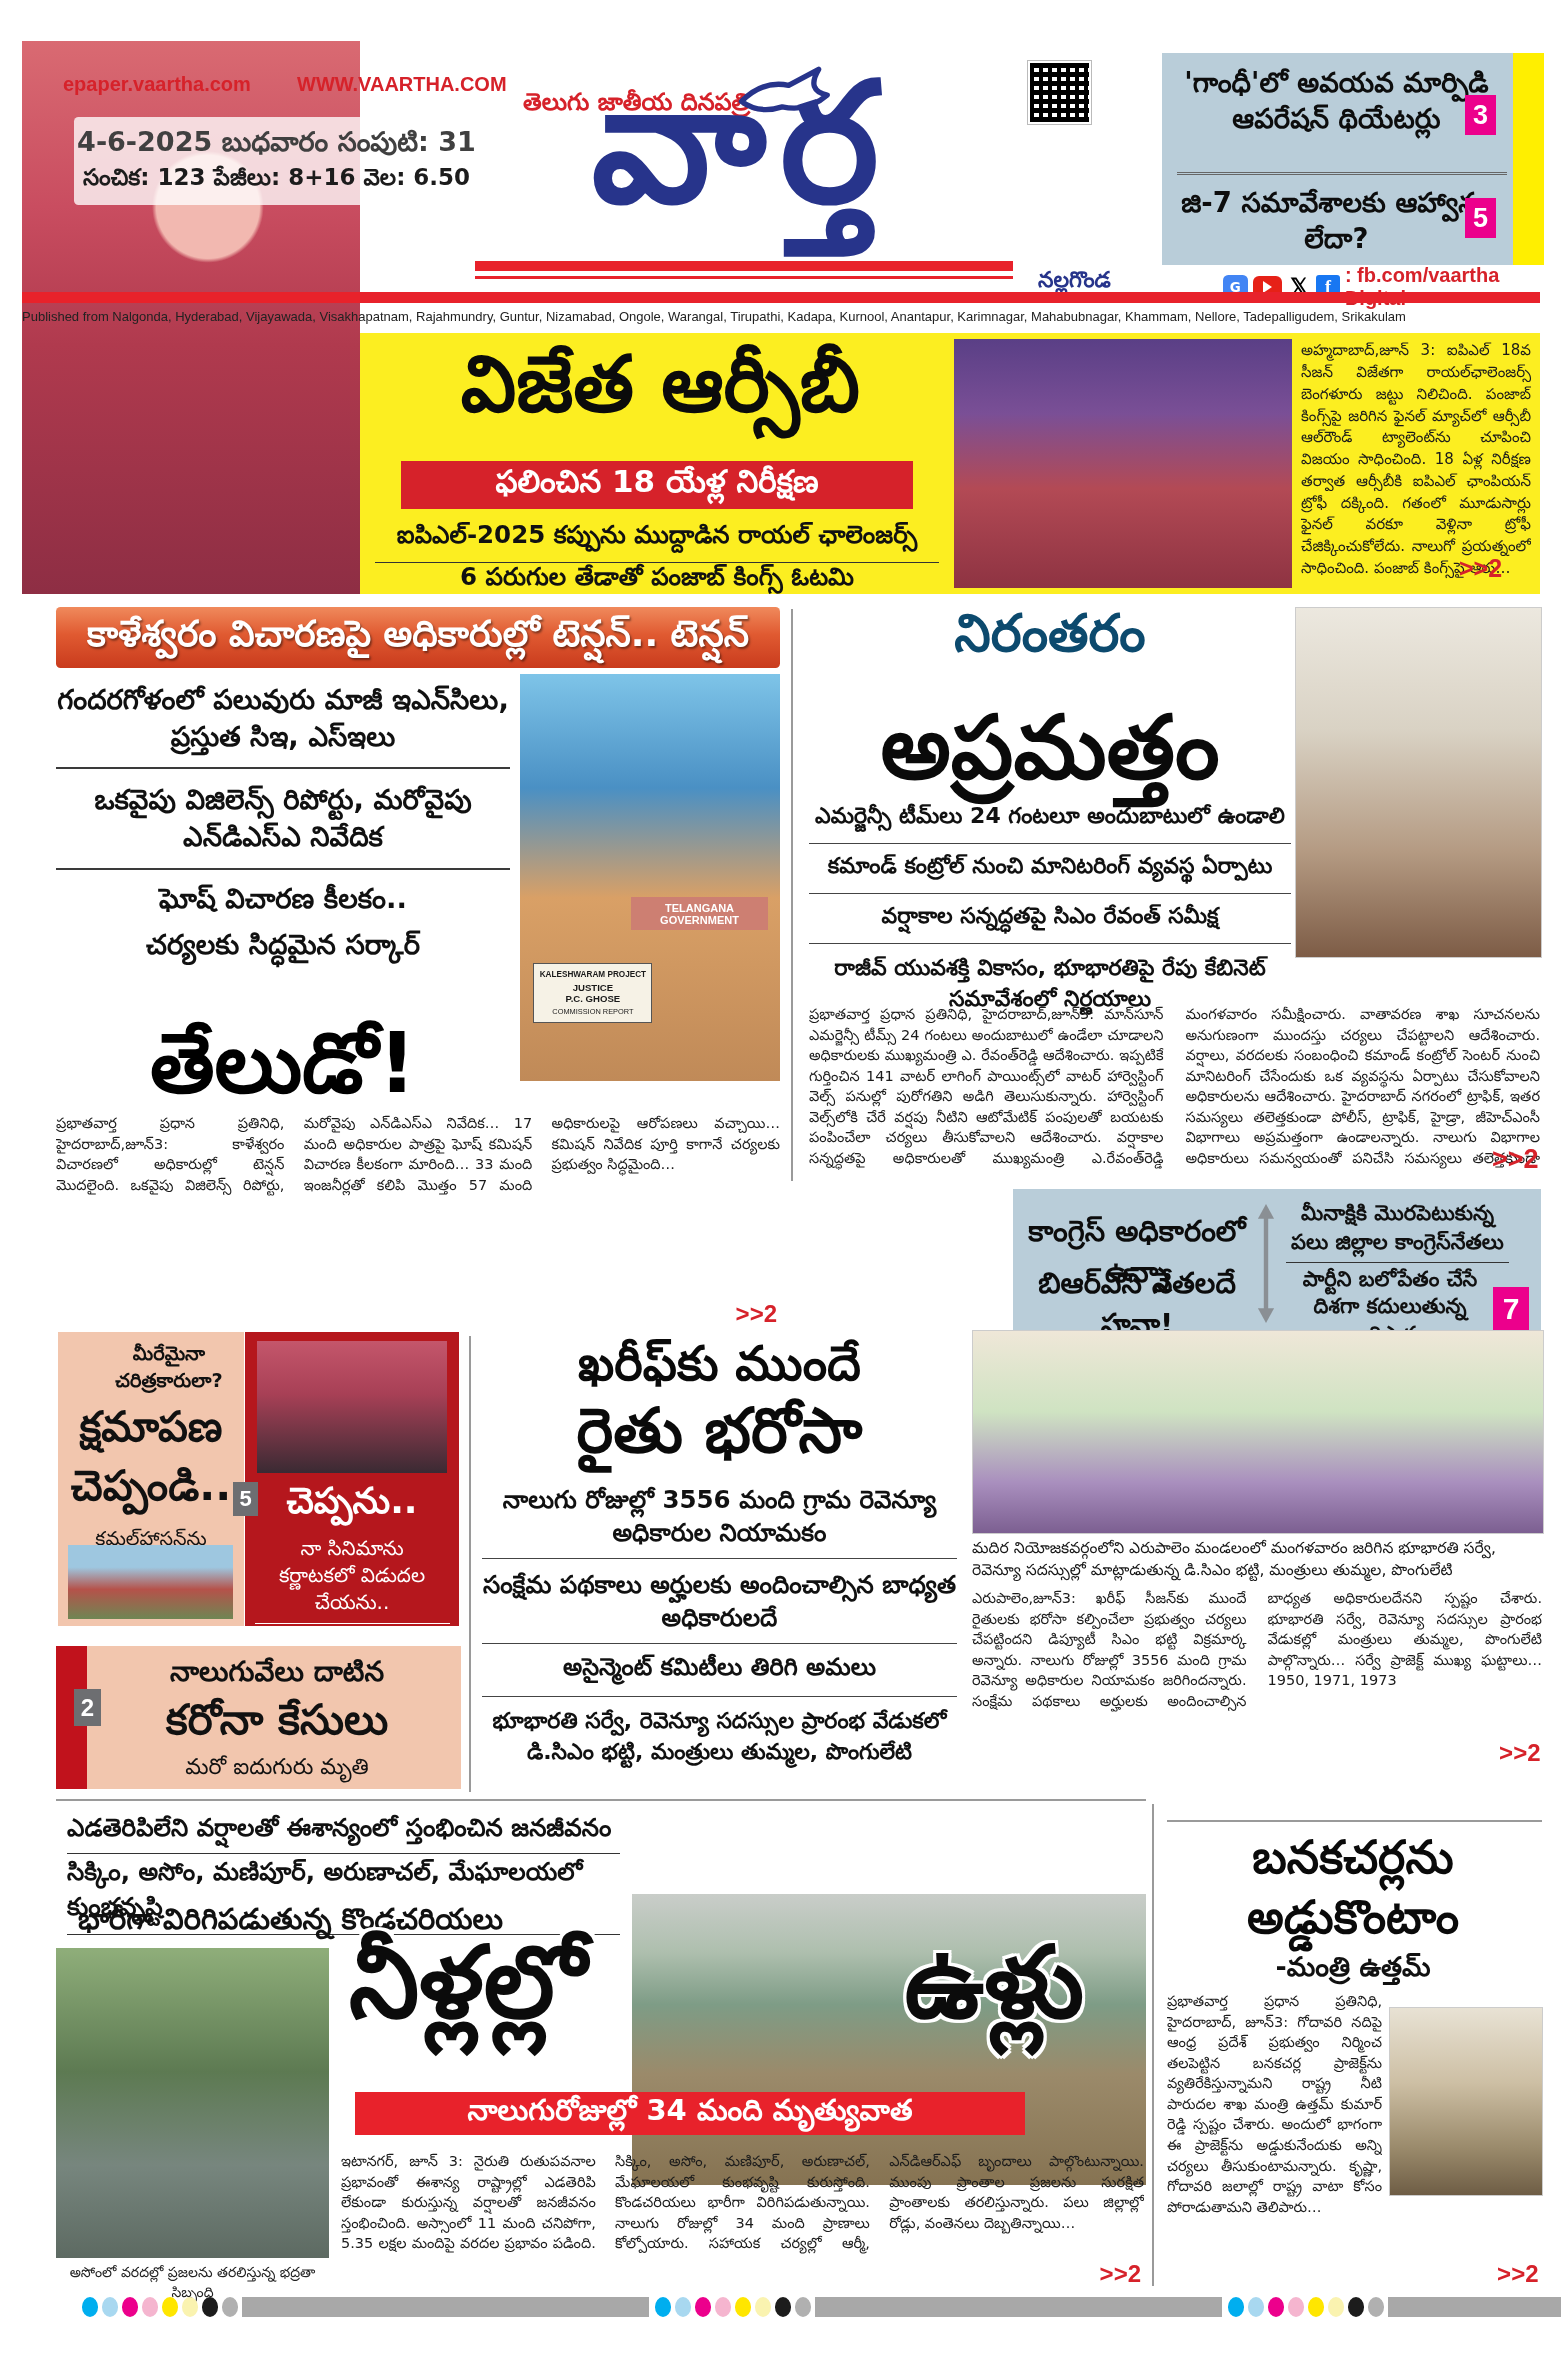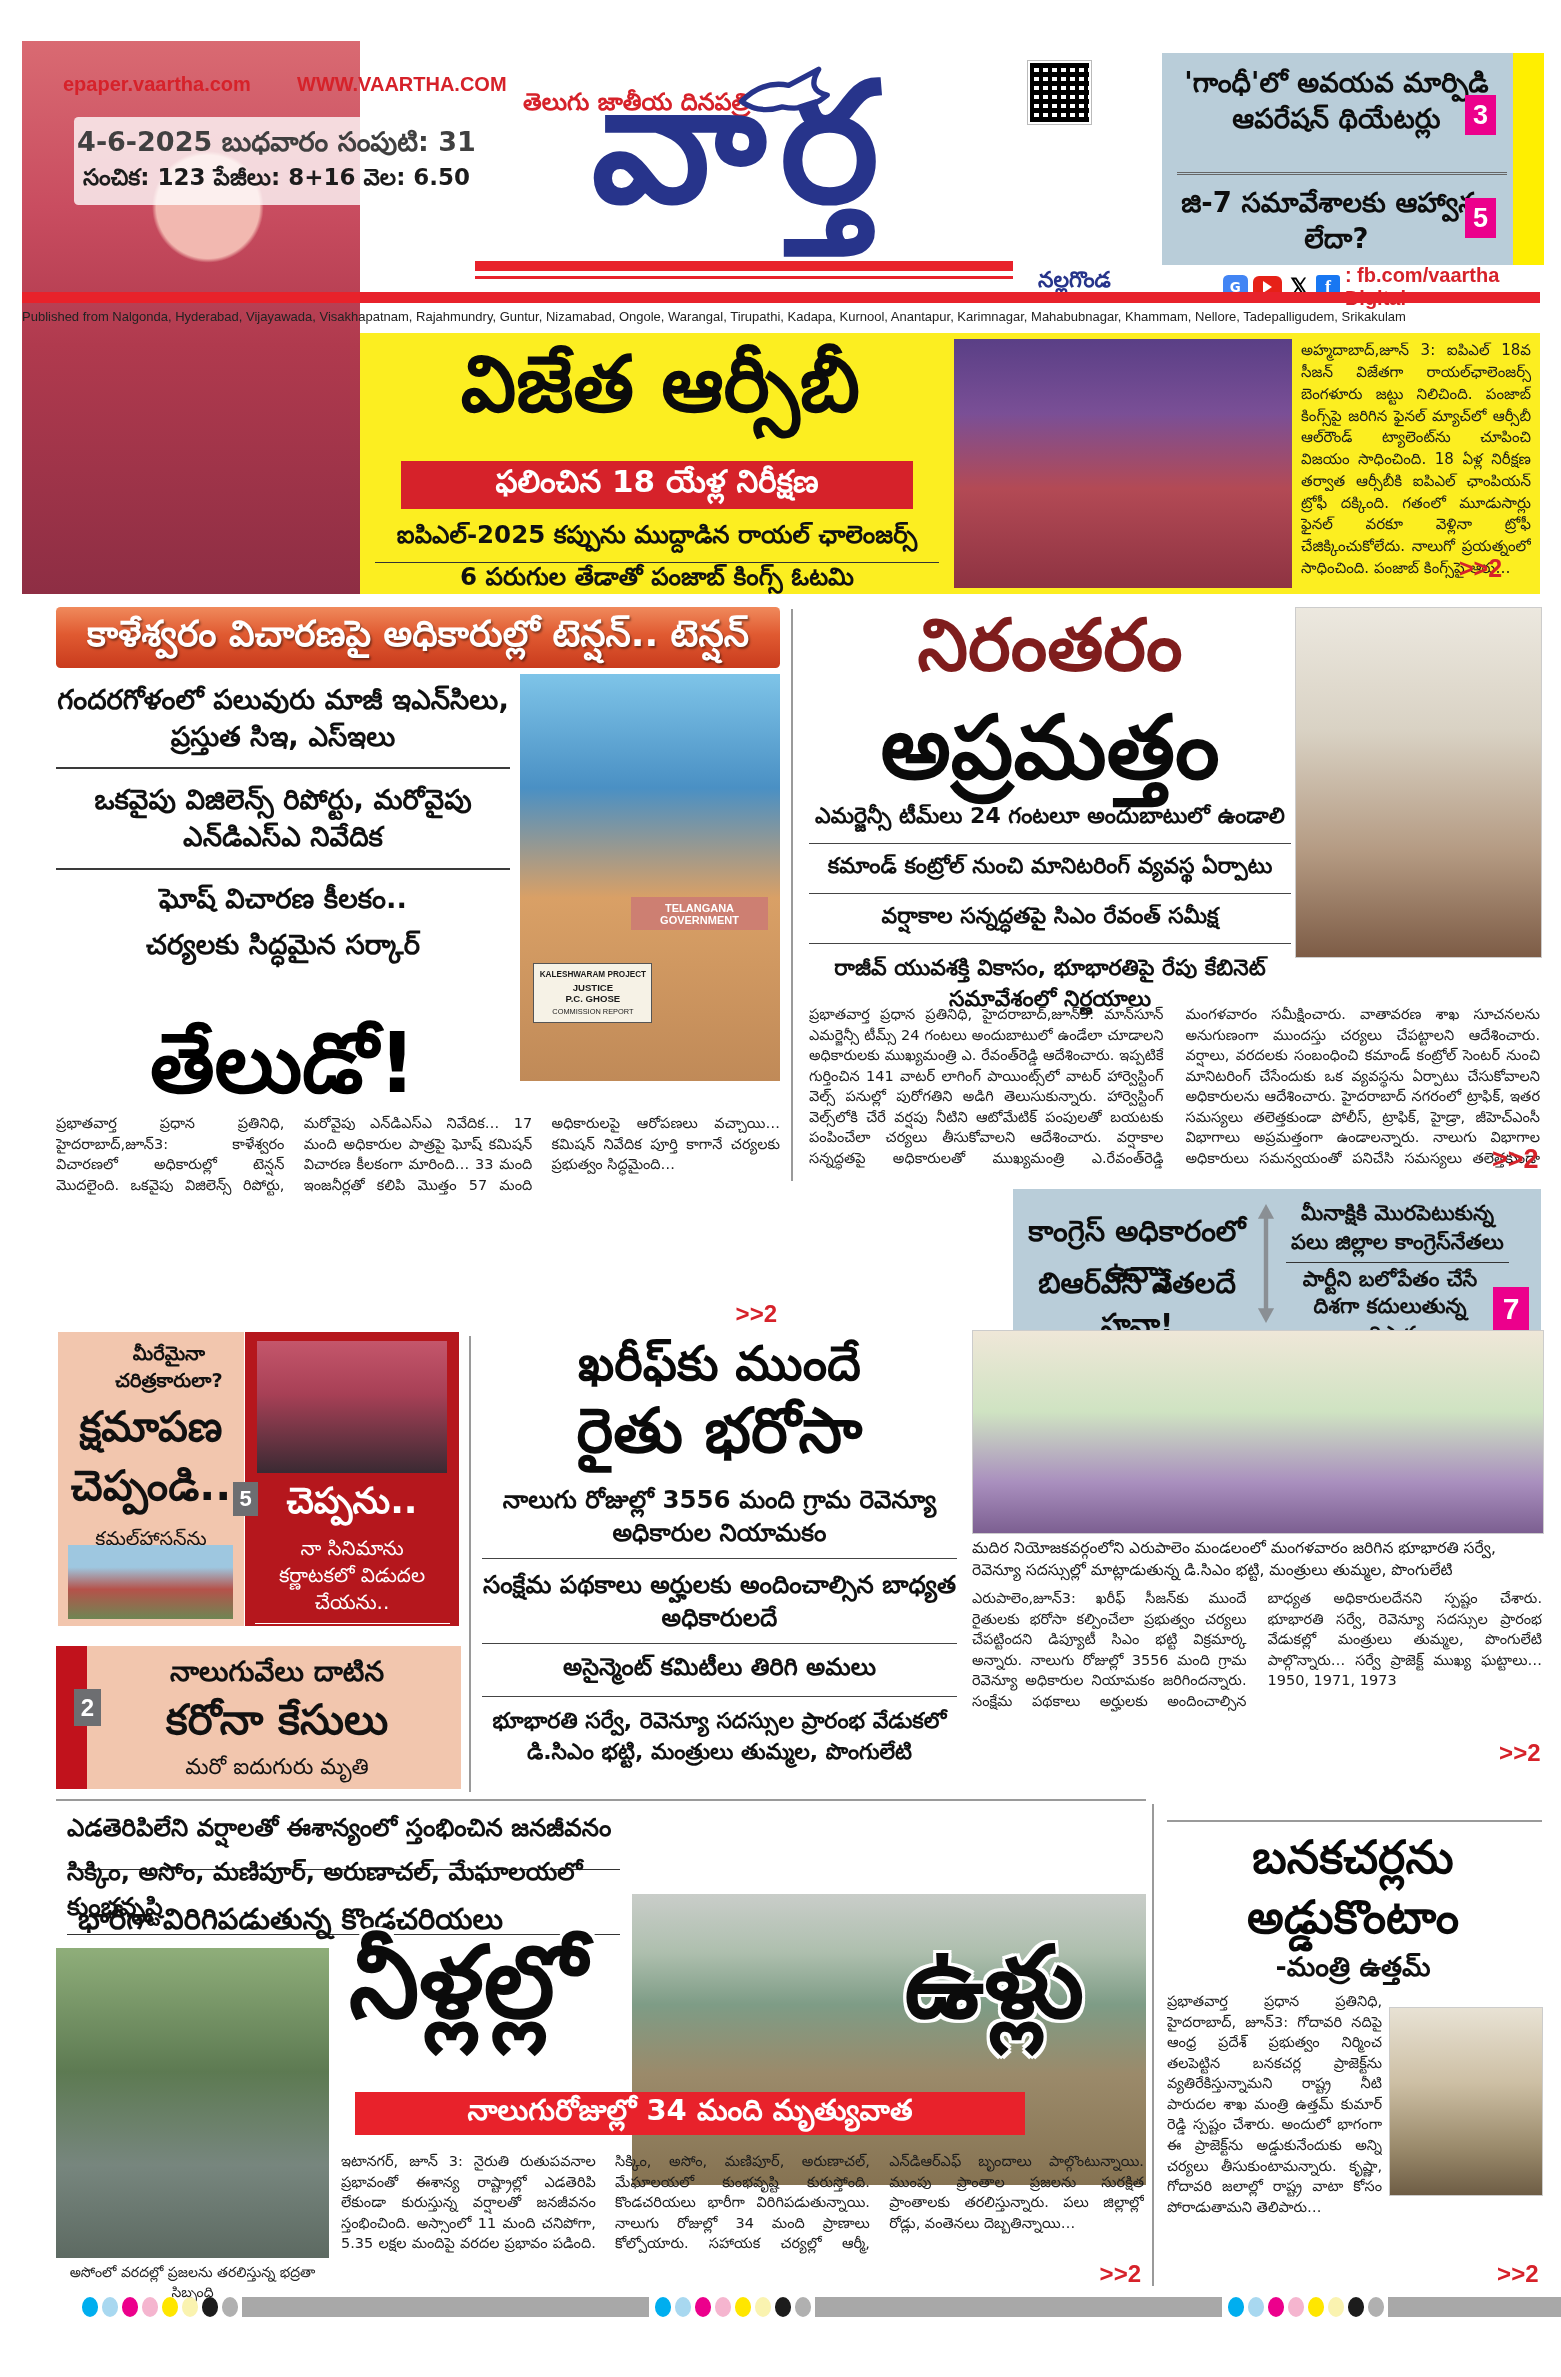--- a/index.html
+++ b/index.html
@@ -137,21 +137,21 @@
   </div>
 
   <div class="abs bold center" style="left:56px;top:1015px;width:454px;font-size:83px;color:#000;
               text-shadow:2.2px 2.2px 0 #fff,-2.2px -2.2px 0 #fff;">తేలుడో!</div>
 
   <div class="abs" style="left:56px;top:1113px;width:724px;height:212px;">
     <div class="justify smallbody" style="column-count:3;column-gap:19.3px;height:100%;overflow:hidden;">ప్రభాతవార్త ప్రధాన ప్రతినిధి, హైదరాబాద్,జూన్3: కాళేశ్వరం విచారణలో అధికారుల్లో టెన్షన్ మొదలైంది. ఒకవైపు విజిలెన్స్ రిపోర్టు, మరోవైపు ఎన్‌డిఎస్‌ఎ నివేదిక… 17 మంది అధికారుల పాత్రపై ఘోష్ కమిషన్ విచారణ కీలకంగా మారింది… 33 మంది ఇంజనీర్లతో కలిపి మొత్తం 57 మంది అధికారులపై ఆరోపణలు వచ్చాయి… కమిషన్ నివేదిక పూర్తి కాగానే చర్యలకు ప్రభుత్వం సిద్ధమైంది…</div>
     <div class="abs more" style="right:3px;bottom:-3px;font-size:24px;">&gt;&gt;2</div>
   </div>
 
-  <div class="abs bold center" style="left:809px;top:603px;width:482px;font-size:72px;color:#7f1d1d;">నిరంతరం</div>
+  <div class="abs bold center" style="left:809px;top:603px;width:482px;font-size:52px;color:#0c4a6e;">నిరంతరం</div>
   <div class="abs bold center" style="left:809px;top:696px;width:482px;font-size:88px;color:#0a0a0a;">అప్రమత్తం</div>
 
   <div class="abs photo" style="left:1295px;top:607px;width:245px;height:349px;border:0.7px solid #ccc;
               background:linear-gradient(180deg,#ece8df 0%,#d9d2c4 35%,#b49a82 70%,#7d5c46 100%);"></div>
 
   <div class="abs" style="left:809px;top:803px;width:482px;">
     <div class="bullet" style="font-size:22px;padding-bottom:9px;border-bottom:1.5px solid #444;">ఎమర్జెన్సీ టీమ్‌లు 24 గంటలూ అందుబాటులో ఉండాలి</div>
     <div class="bullet" style="font-size:22px;padding:9px 0;border-bottom:1.5px solid #444;">కమాండ్ కంట్రోల్ నుంచి మానిటరింగ్ వ్యవస్థ ఏర్పాటు</div>
     <div class="bullet" style="font-size:22px;padding:9px 0;border-bottom:1.5px solid #444;">వర్షాకాల సన్నద్ధతపై సిఎం రేవంత్ సమీక్ష</div>
     <div class="bullet" style="font-size:22px;line-height:1.4;padding-top:9px;">రాజీవ్ యువశక్తి వికాసం, భూభారతిపై రేపు కేబినెట్ సమావేశంలో నిర్ణయాలు</div>
@@ -221,21 +221,21 @@
               background:linear-gradient(180deg,#efe7d8 0%,#cfe3c2 40%,#a98fbe 75%,#7c5f91 100%);"></div>
   <div class="abs" style="left:972px;top:1538px;width:570px;font-size:15.6px;line-height:1.4;color:#161616;">మదిర నియోజకవర్గంలోని ఎరుపాలెం మండలంలో మంగళవారం జరిగిన భూభారతి సర్వే, రెవెన్యూ సదస్సుల్లో మాట్లాడుతున్న డి.సిఎం భట్టి, మంత్రులు తుమ్మల, పొంగులేటి</div>
 
   <div class="abs" style="left:972px;top:1588px;width:570px;height:206px;">
     <div class="justify smallbody" style="column-count:2;column-gap:21px;height:100%;overflow:hidden;">ఎరుపాలెం,జూన్3: ఖరీఫ్ సీజన్‌కు ముందే రైతులకు భరోసా కల్పించేలా ప్రభుత్వం చర్యలు చేపట్టిందని డిప్యూటీ సిఎం భట్టి విక్రమార్క అన్నారు. నాలుగు రోజుల్లో 3556 మంది గ్రామ రెవెన్యూ అధికారుల నియామకం జరిగిందన్నారు. సంక్షేమ పథకాలు అర్హులకు అందించాల్సిన బాధ్యత అధికారులదేనని స్పష్టం చేశారు. భూభారతి సర్వే, రెవెన్యూ సదస్సుల ప్రారంభ వేడుకల్లో మంత్రులు తుమ్మల, పొంగులేటి పాల్గొన్నారు… సర్వే ప్రాజెక్ట్ ముఖ్య ఘట్టాలు… 1950, 1971, 1973</div>
     <div class="abs more" style="right:1.5px;bottom:27px;font-size:24px;">&gt;&gt;2</div>
   </div>
 
   <div class="rule-h" style="left:56px;top:1799px;width:1090px;"></div>
 
-  <div class="abs bold" style="left:67px;top:1813px;width:553px;font-size:24.5px;border-bottom:1.5px solid #333;padding-bottom:21px;">ఎడతెరిపిలేని వర్షాలతో ఈశాన్యంలో స్తంభించిన జనజీవనం</div>
+  <div class="abs bold" style="left:67px;top:1813px;width:553px;font-size:24.5px;border-bottom:1.5px solid #333;padding-bottom:5px;">ఎడతెరిపిలేని వర్షాలతో ఈశాన్యంలో స్తంభించిన జనజీవనం</div>
   <div class="abs bold" style="left:67px;top:1857px;width:553px;font-size:24.5px;border-bottom:1.5px solid #333;padding-bottom:7.4px;">సిక్కిం, అసోం, మణిపూర్, అరుణాచల్, మేఘాలయలో కుంభవృష్టి</div>
   <div class="abs bold" style="left:78px;top:1902px;width:542px;font-size:29px;">భారీగా విరిగిపడుతున్న కొండచరియలు</div>
 
   <div class="abs photo" style="left:56px;top:1948px;width:273px;height:310px;border:none;
               background:linear-gradient(180deg,#8fae7a 0%,#5d7a52 40%,#77867e 70%,#5d6a62 100%);"></div>
   <div class="abs center" style="left:56px;top:2264px;width:273px;font-size:14px;color:#222;">అసోంలో వరదల్లో ప్రజలను తరలిస్తున్న భద్రతా సిబ్బంది</div>
 
   <div class="abs photo" style="left:632px;top:1894px;width:514px;height:291px;border:none;
               background:linear-gradient(180deg,#c9cdc9 0%,#aebfae 20%,#7e9c86 38%,#9b8a6a 62%,#867352 100%);"></div>
 

